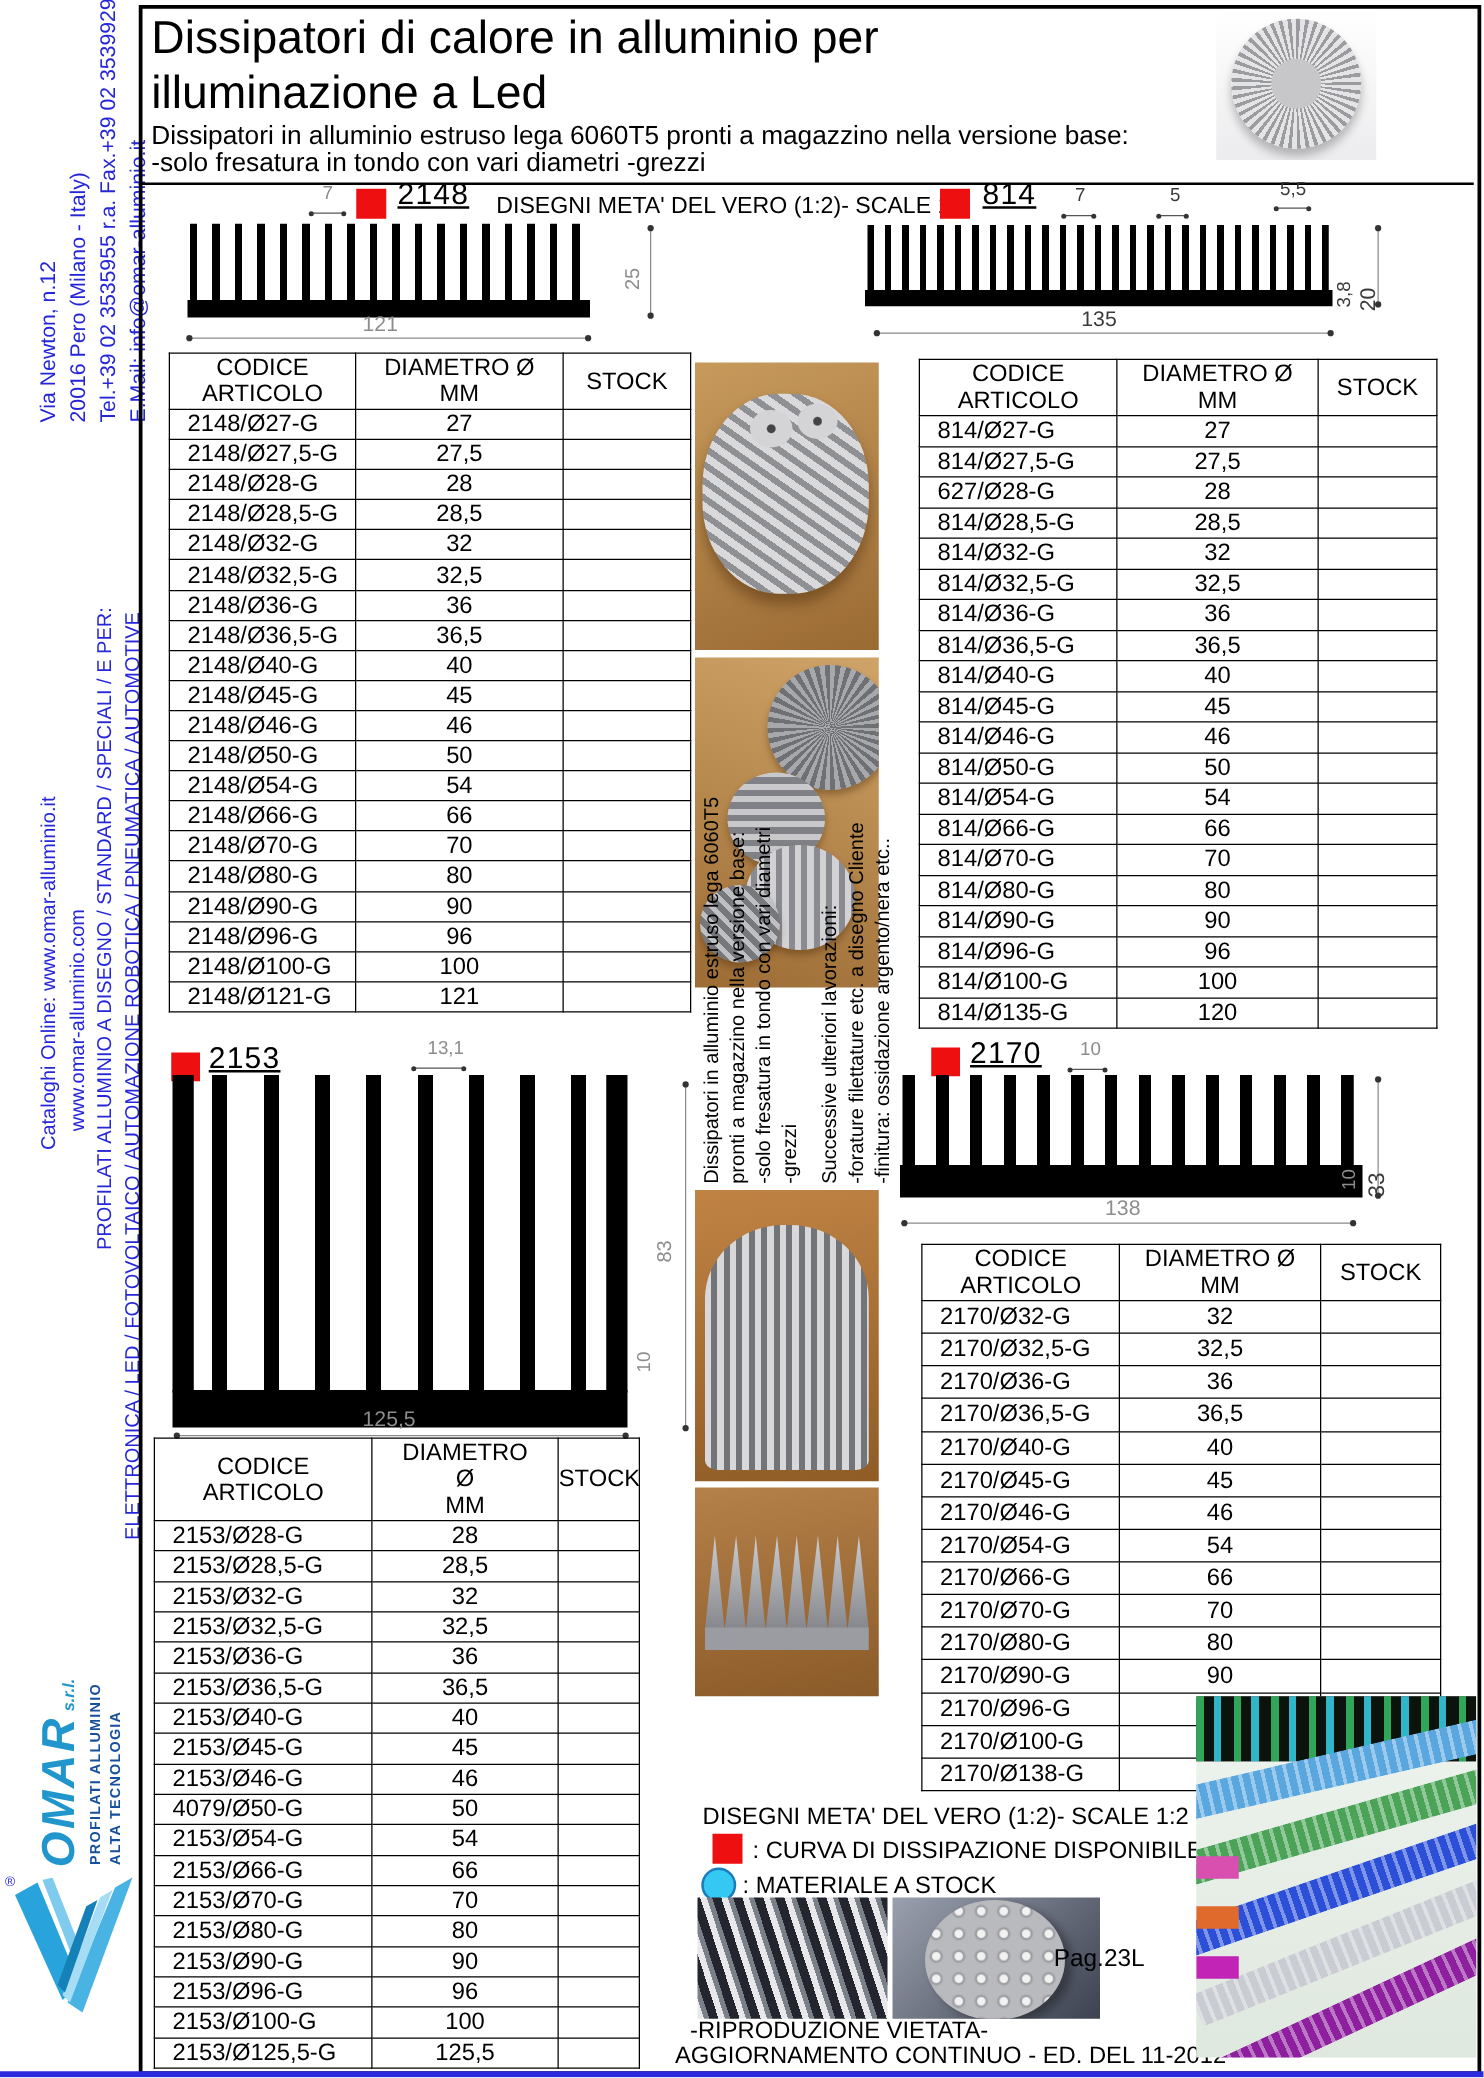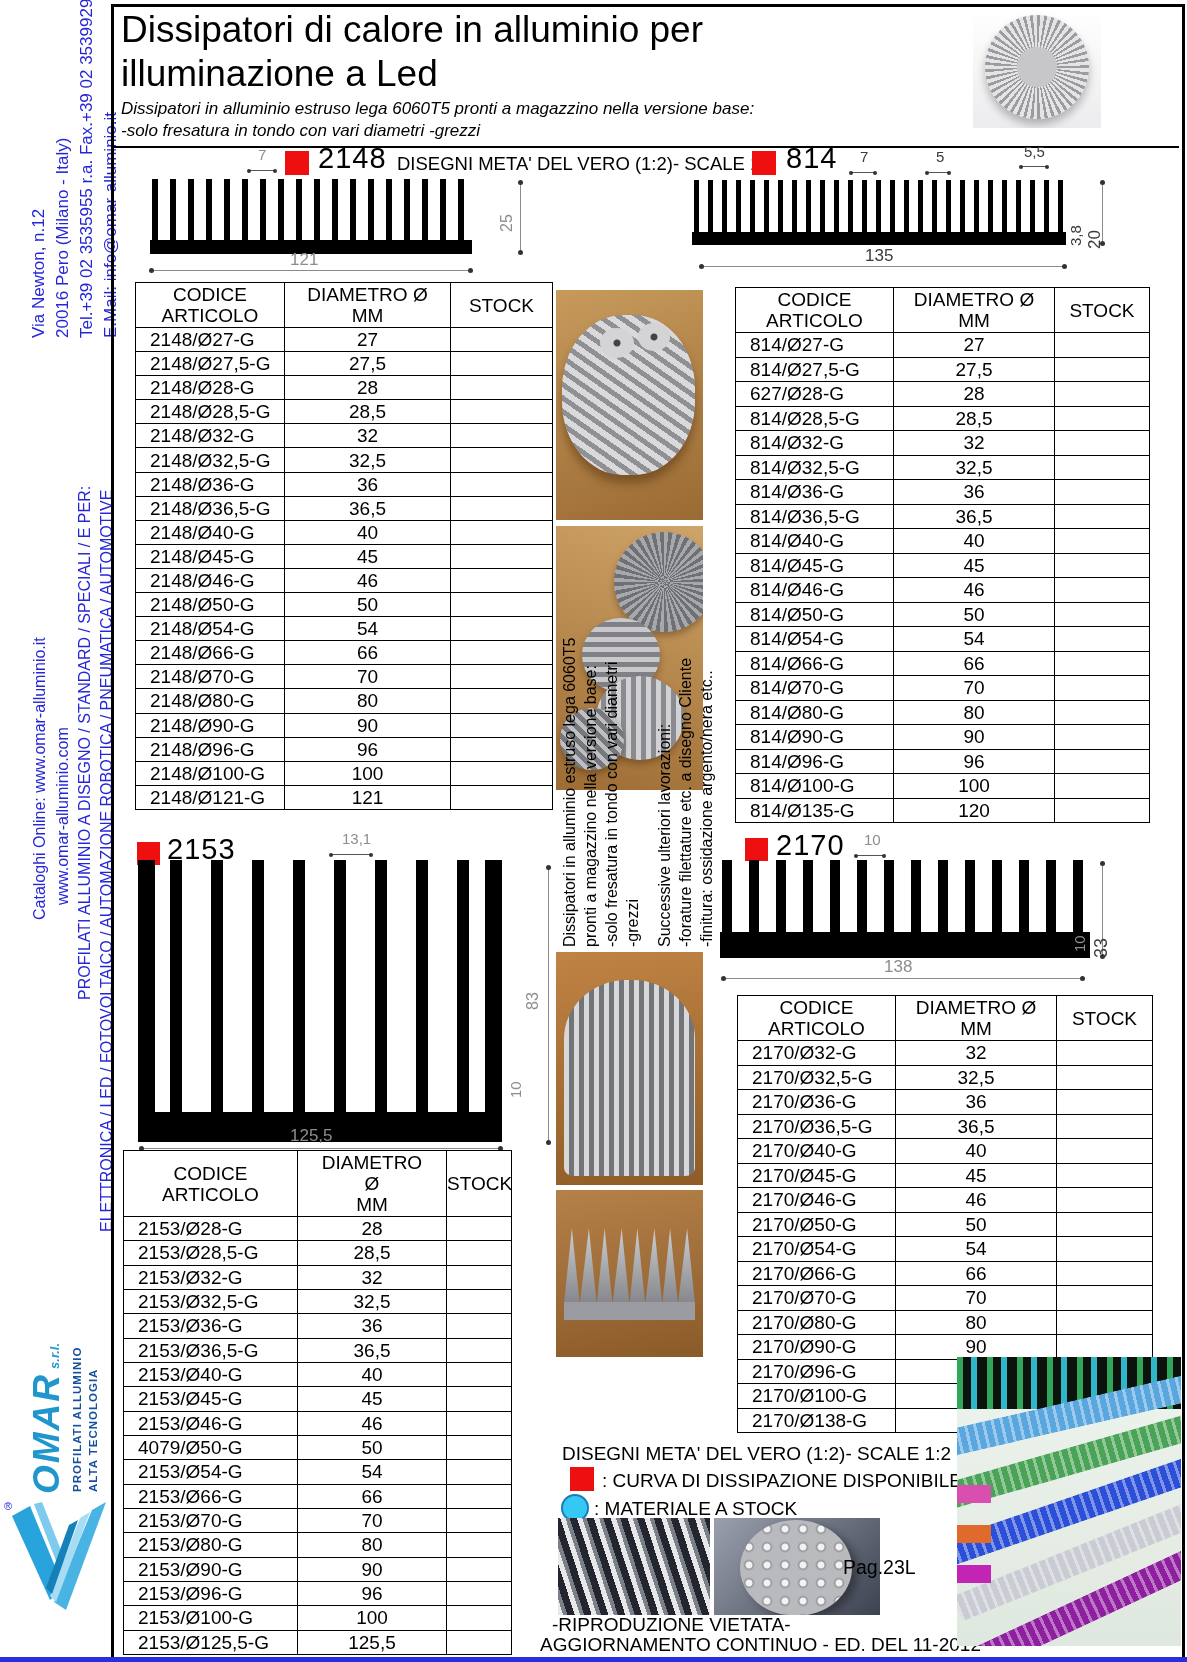--- a/index.html
+++ b/index.html
@@ -17,21 +17,21 @@
   .dimh{position:absolute;height:0;border-top:1px solid #8a8a8a;}
   .dimh::before,.dimh::after{content:'';position:absolute;width:5px;height:5px;border-radius:50%;background:#333;top:-3px;}
   .dimh::before{left:-1px;} .dimh::after{right:-1px;}
   .dimv{position:absolute;width:0;border-left:1px solid #8a8a8a;}
   .dimv::before,.dimv::after{content:'';position:absolute;width:5px;height:5px;border-radius:50%;background:#333;left:-3px;}
   .dimv::before{top:-1px;} .dimv::after{bottom:-1px;}
   .tick{position:absolute;height:0;border-top:1px solid #555;}
   .tick::before,.tick::after{content:'';position:absolute;width:4px;height:4px;border-radius:50%;background:#333;top:-2px;}
   .tick::before{left:-1px;} .tick::after{right:-1px;}
   .redsq{position:absolute;background:#ee1010;}
-  .code{position:absolute;font-size:29px;letter-spacing:1px;}
+  .code{position:absolute;font-size:24px;letter-spacing:1px;text-decoration:underline;}
   .scalenote{position:absolute;font-size:18.5px;}
   .dimlabel{position:absolute;font-size:15px;}
   .fins{position:absolute;}
   .baseb{position:absolute;background:#000;}
   
   .tblwrap table{border-collapse:collapse;table-layout:fixed;width:100%;height:100%;}
   .tblwrap th,.tblwrap td{border:1.5px solid #000;font-size:19px;font-weight:normal;padding:0;overflow:hidden;}
   .tblwrap th{text-align:center;line-height:21px;padding:1px 0;}
   .tblwrap td{line-height:21px;}
   .tblwrap td:first-child{text-align:left;padding-left:14px;}
@@ -95,21 +95,21 @@
   #ph-prof .s1{left:0;top:128px;background:#d94fb0;}
   #ph-prof .s2{left:0;top:168px;background:#e06a2c;}
   #ph-prof .s3{left:0;top:208px;background:#c225b5;}
   
   .cyancircle{position:absolute;width:24px;height:24px;border-radius:50%;background:#35c8f2;border:2px solid #1a7dbb;}
   
   .logo-omar{font-size:37px;font-weight:bold;font-style:italic;color:#2196cc;letter-spacing:2px;}
   .logo-omar .srl{font-size:13px;letter-spacing:0;margin-left:4px;}
   .logo-tag{font-size:11.5px;font-weight:bold;color:#164f9b;letter-spacing:1px;}
   .title{position:absolute;font-size:37px;line-height:44px;}
-  .subtitle{position:absolute;font-size:17px;line-height:22px;font-style:italic;}
+  .subtitle{position:absolute;font-size:21px;line-height:22px;}
   .blkline{position:absolute;font-size:19px;}
 </style>
 </head>
 <body>
 
 <div id="page">
 
   <div class="rot blue s17" style="left:30px;top:338px">Via Newton, n.12</div>
   <div class="rot blue s17" style="left:54px;top:338px">20016 Pero (Milano - Italy)</div>
   <div class="rot blue s17" style="left:78px;top:338px">Tel.+39 02 3535955 r.a. Fax.+39 02 3539929</div>
@@ -596,25 +596,20 @@
             <td>2170/Ø45-G</td>
             <td>45</td>
             <td></td>
           </tr>
           <tr>
             <td>2170/Ø46-G</td>
             <td>46</td>
             <td></td>
           </tr>
           <tr>
-            <td>2170/Ø50-G</td>
-            <td>50</td>
-            <td></td>
-          </tr>
-          <tr>
             <td>2170/Ø54-G</td>
             <td>54</td>
             <td></td>
           </tr>
           <tr>
             <td>2170/Ø66-G</td>
             <td>66</td>
             <td></td>
           </tr>
           <tr>

